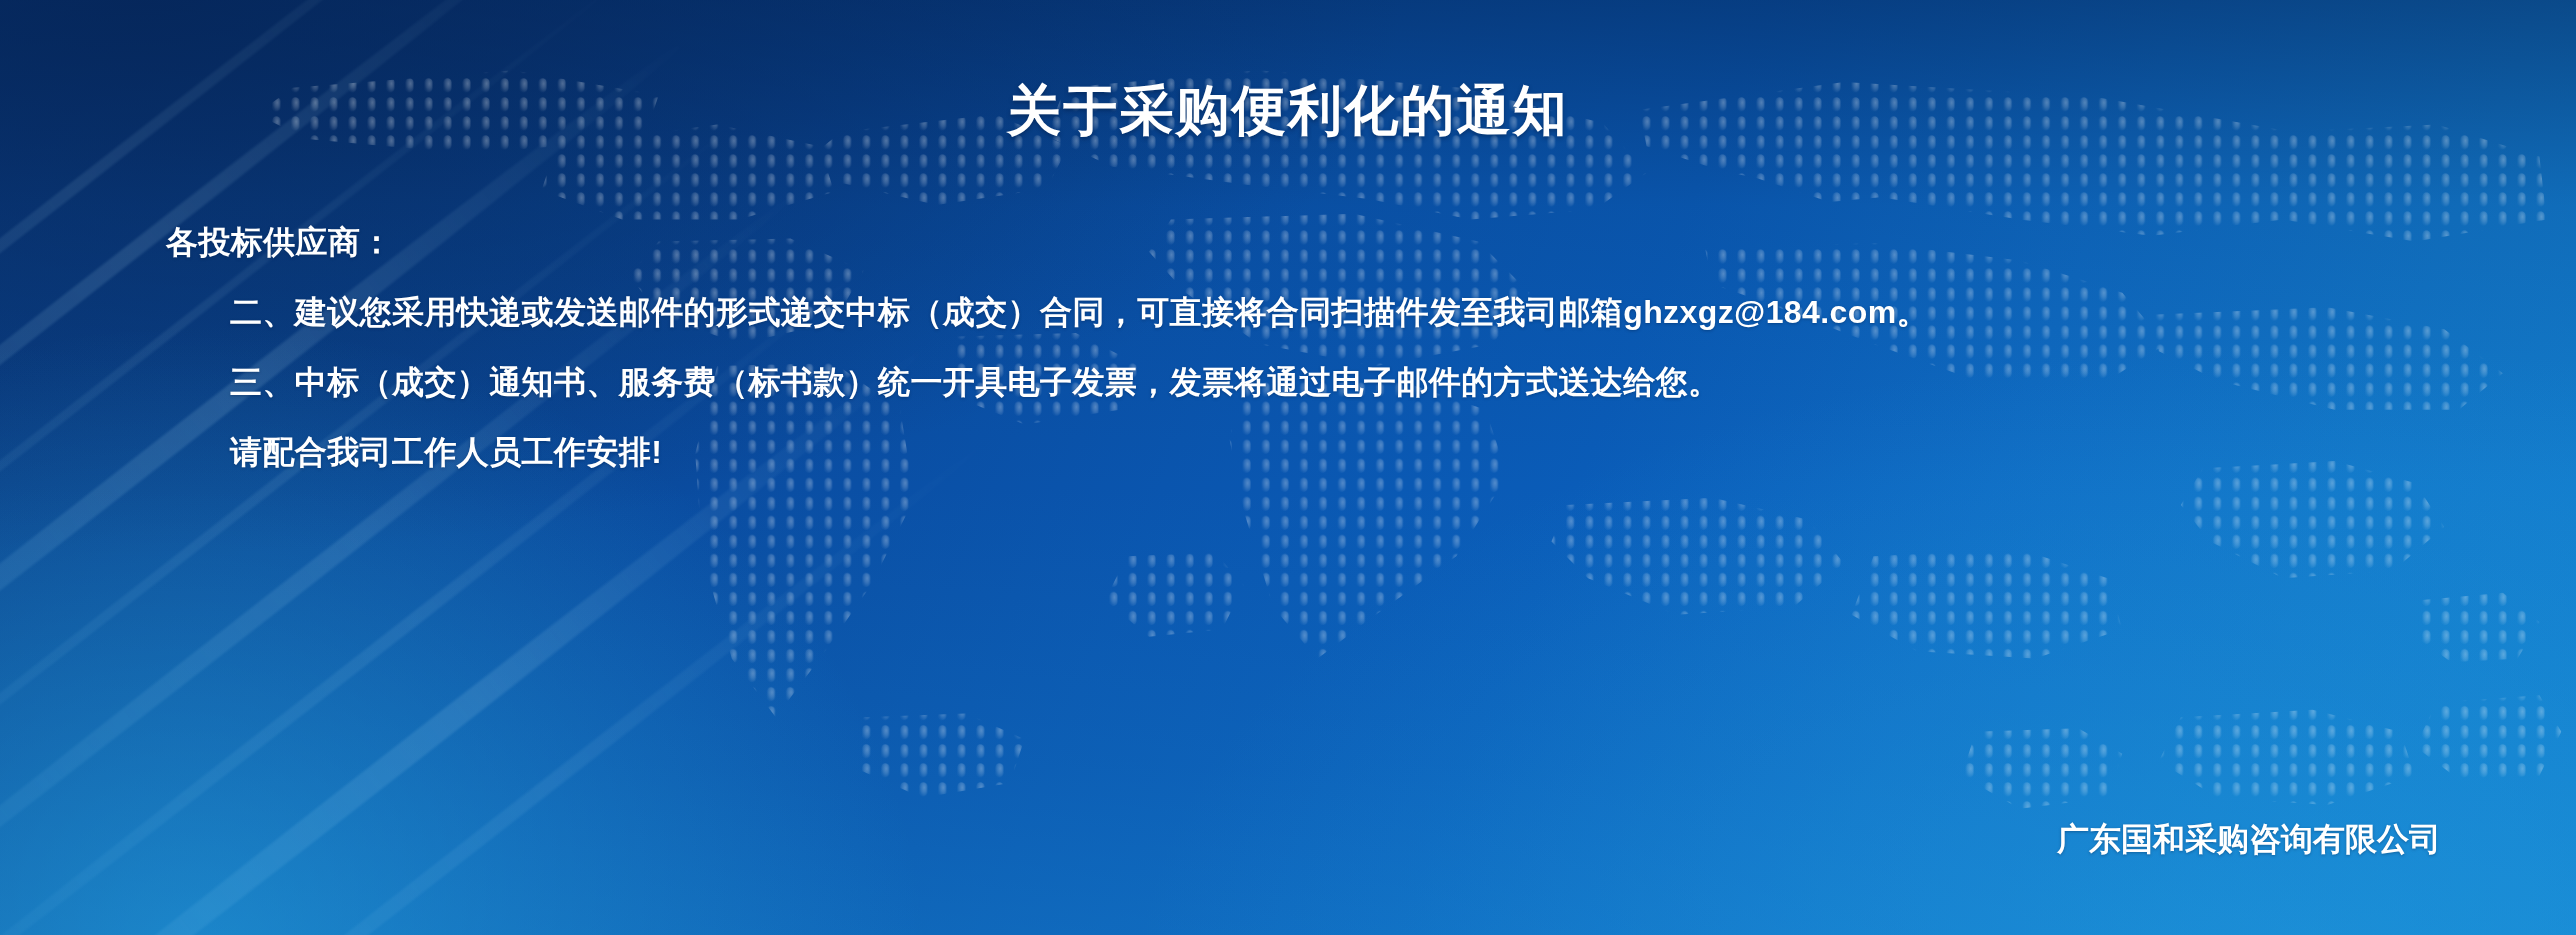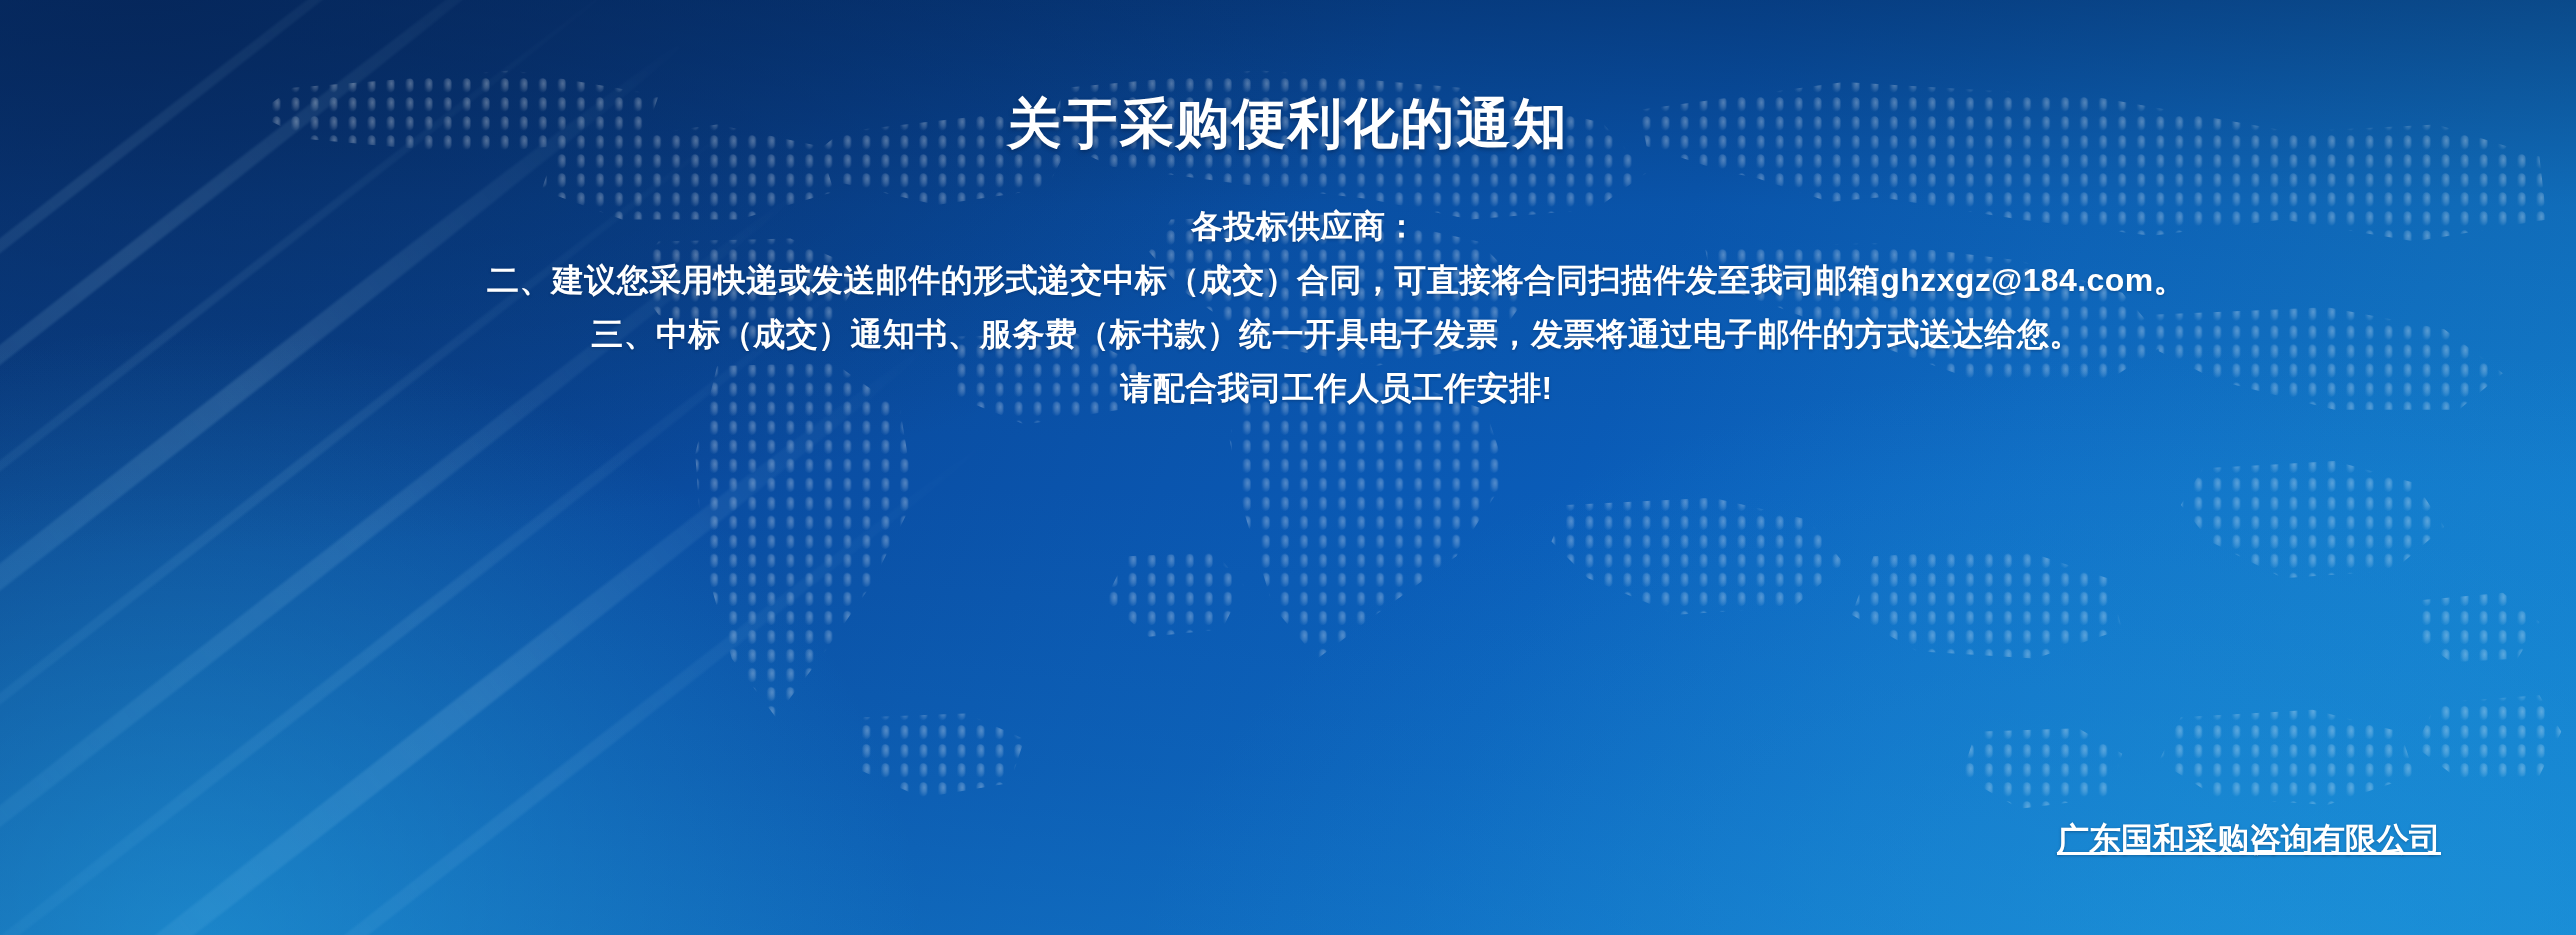--- a/index.html
+++ b/index.html
@@ -101,21 +101,21 @@
   }
   .mapdots svg { display: block; width: 100%; height: 100%; }
 
   
   .content {
     position: absolute;
     inset: 0;
   }
   .title {
     position: absolute;
-    top: 88px;
+    top: 75px;
     left: 0;
     width: 100%;
     text-align: center;
     color: #ffffff;
     font-size: 54px;
     font-weight: bold;
     letter-spacing: 2.2px;
     text-shadow: 0 1.5px 4.4px rgba(0,25,60,0.45);
     white-space: nowrap;
   }
@@ -125,39 +125,37 @@
     left: 150px;
     right: 117px;
     color: #ffffff;
     font-size: 32px;
     font-weight: bold;
     line-height: 54px;
     letter-spacing: 0.4px;
     text-shadow: 0 0.7px 2.9px rgba(0,25,60,0.35);
   }
   .para {
-    margin: 0;
+    margin: 16px;
     text-indent: 0;
     white-space: normal;
-    text-align: center;
   }
   .para.indent {
     text-indent: 64px;
   }
   .signature {
     position: absolute;
     right: 135px;
     bottom: 70px;
     text-align: right;
     color: #ffffff;
     font-size: 32px;
     font-weight: bold;
     line-height: 54px;
     text-shadow: 0 0.7px 2.9px rgba(0,25,60,0.35);
-    text-decoration: underline;
   }
   .signature div { white-space: nowrap; }
 </style>
 </head>
 <body>
 
 <div id="banner">
 
   <div class="bg-base"></div>
   <div class="bg-vert"></div>

